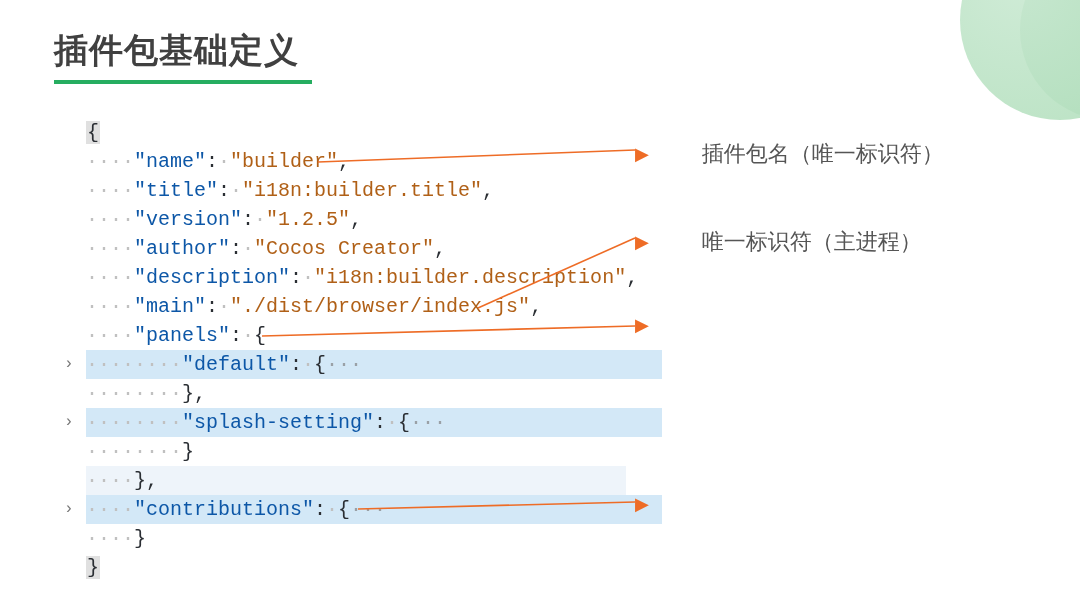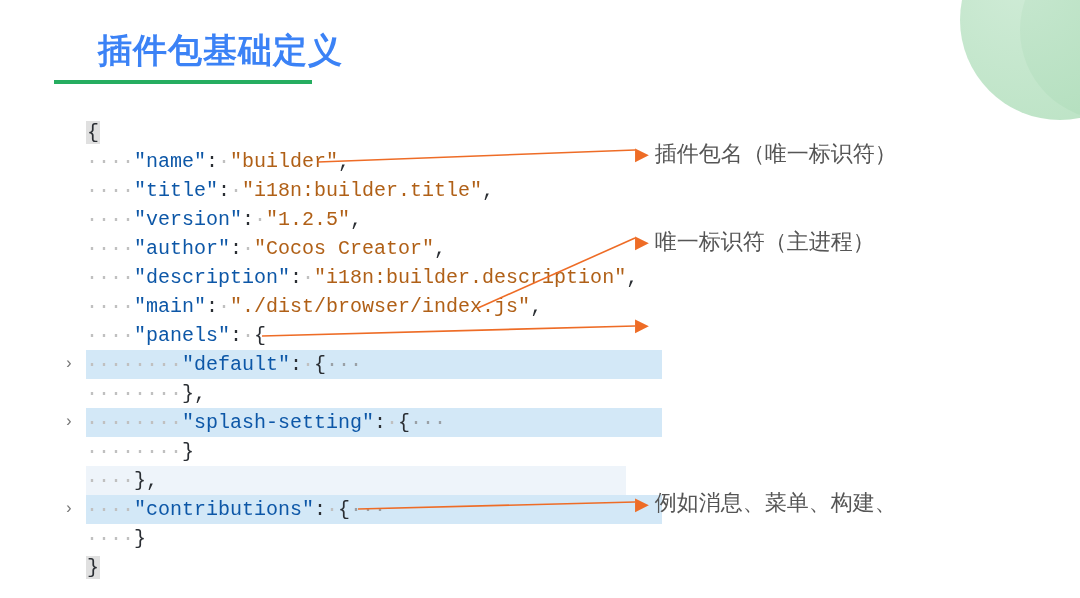--- a/index.html
+++ b/index.html
@@ -32,23 +32,22 @@
     opacity: 0.4;
   }
   .title-wrap {
     position: absolute;
     top: 28px;
     left: 54px;
   }
   .title {
     font-size: 34px;
     font-weight: 700;
-    color: #3b82f6;
+    color: #404040;
     letter-spacing: 1px;
-    margin-left: 44px;
   }
   .title-underline {
     height: 4px;
     width: 258px;
     background: #26ad60;
     margin-top: 6px;
   }
   .code-area {
     position: absolute;
     top: 118px;
@@ -93,21 +92,21 @@
     white-space: nowrap;
     display: flex;
     align-items: center;
   }
   .anno-arrow-head {
     color: #ee6c26;
     font-size: 18px;
     margin-right: 6px;
     line-height: 1;
   }
-  .anno-text { line-height: 26px; }
+  .anno-text { line-height: 26px; margin-left: 47px; }
   svg.arrows {
     position: absolute;
     top: 0; left: 0;
     width: 1080px; height: 598px;
     pointer-events: none;
   }
   .arrow-line { stroke: #ee6c26; stroke-width: 1.6; fill: none; }
 </style>
 </head>
 <body>
@@ -165,21 +164,20 @@
     <span class="anno-arrow-head">▶</span>
     <span class="anno-text">唯一标识符（主进程）</span>
   </div>
   <div class="anno" style="top:188px;">
     <span class="anno-arrow-head">▶</span>
   </div>
   <div class="anno" style="top:362px; display:block;">
     <div style="display:flex;">
       <span class="anno-arrow-head" style="margin-top:5px;">▶</span>
       <div>
-        <div class="anno-text">例如消息、菜单、构建、</div>
       </div>
     </div>
   </div>
 </div>
 
 <svg class="arrows">
 
   <line class="arrow-line" x1="318" y1="162" x2="635" y2="150"></line>
 
   <line class="arrow-line" x1="478" y1="308" x2="635" y2="238"></line>

